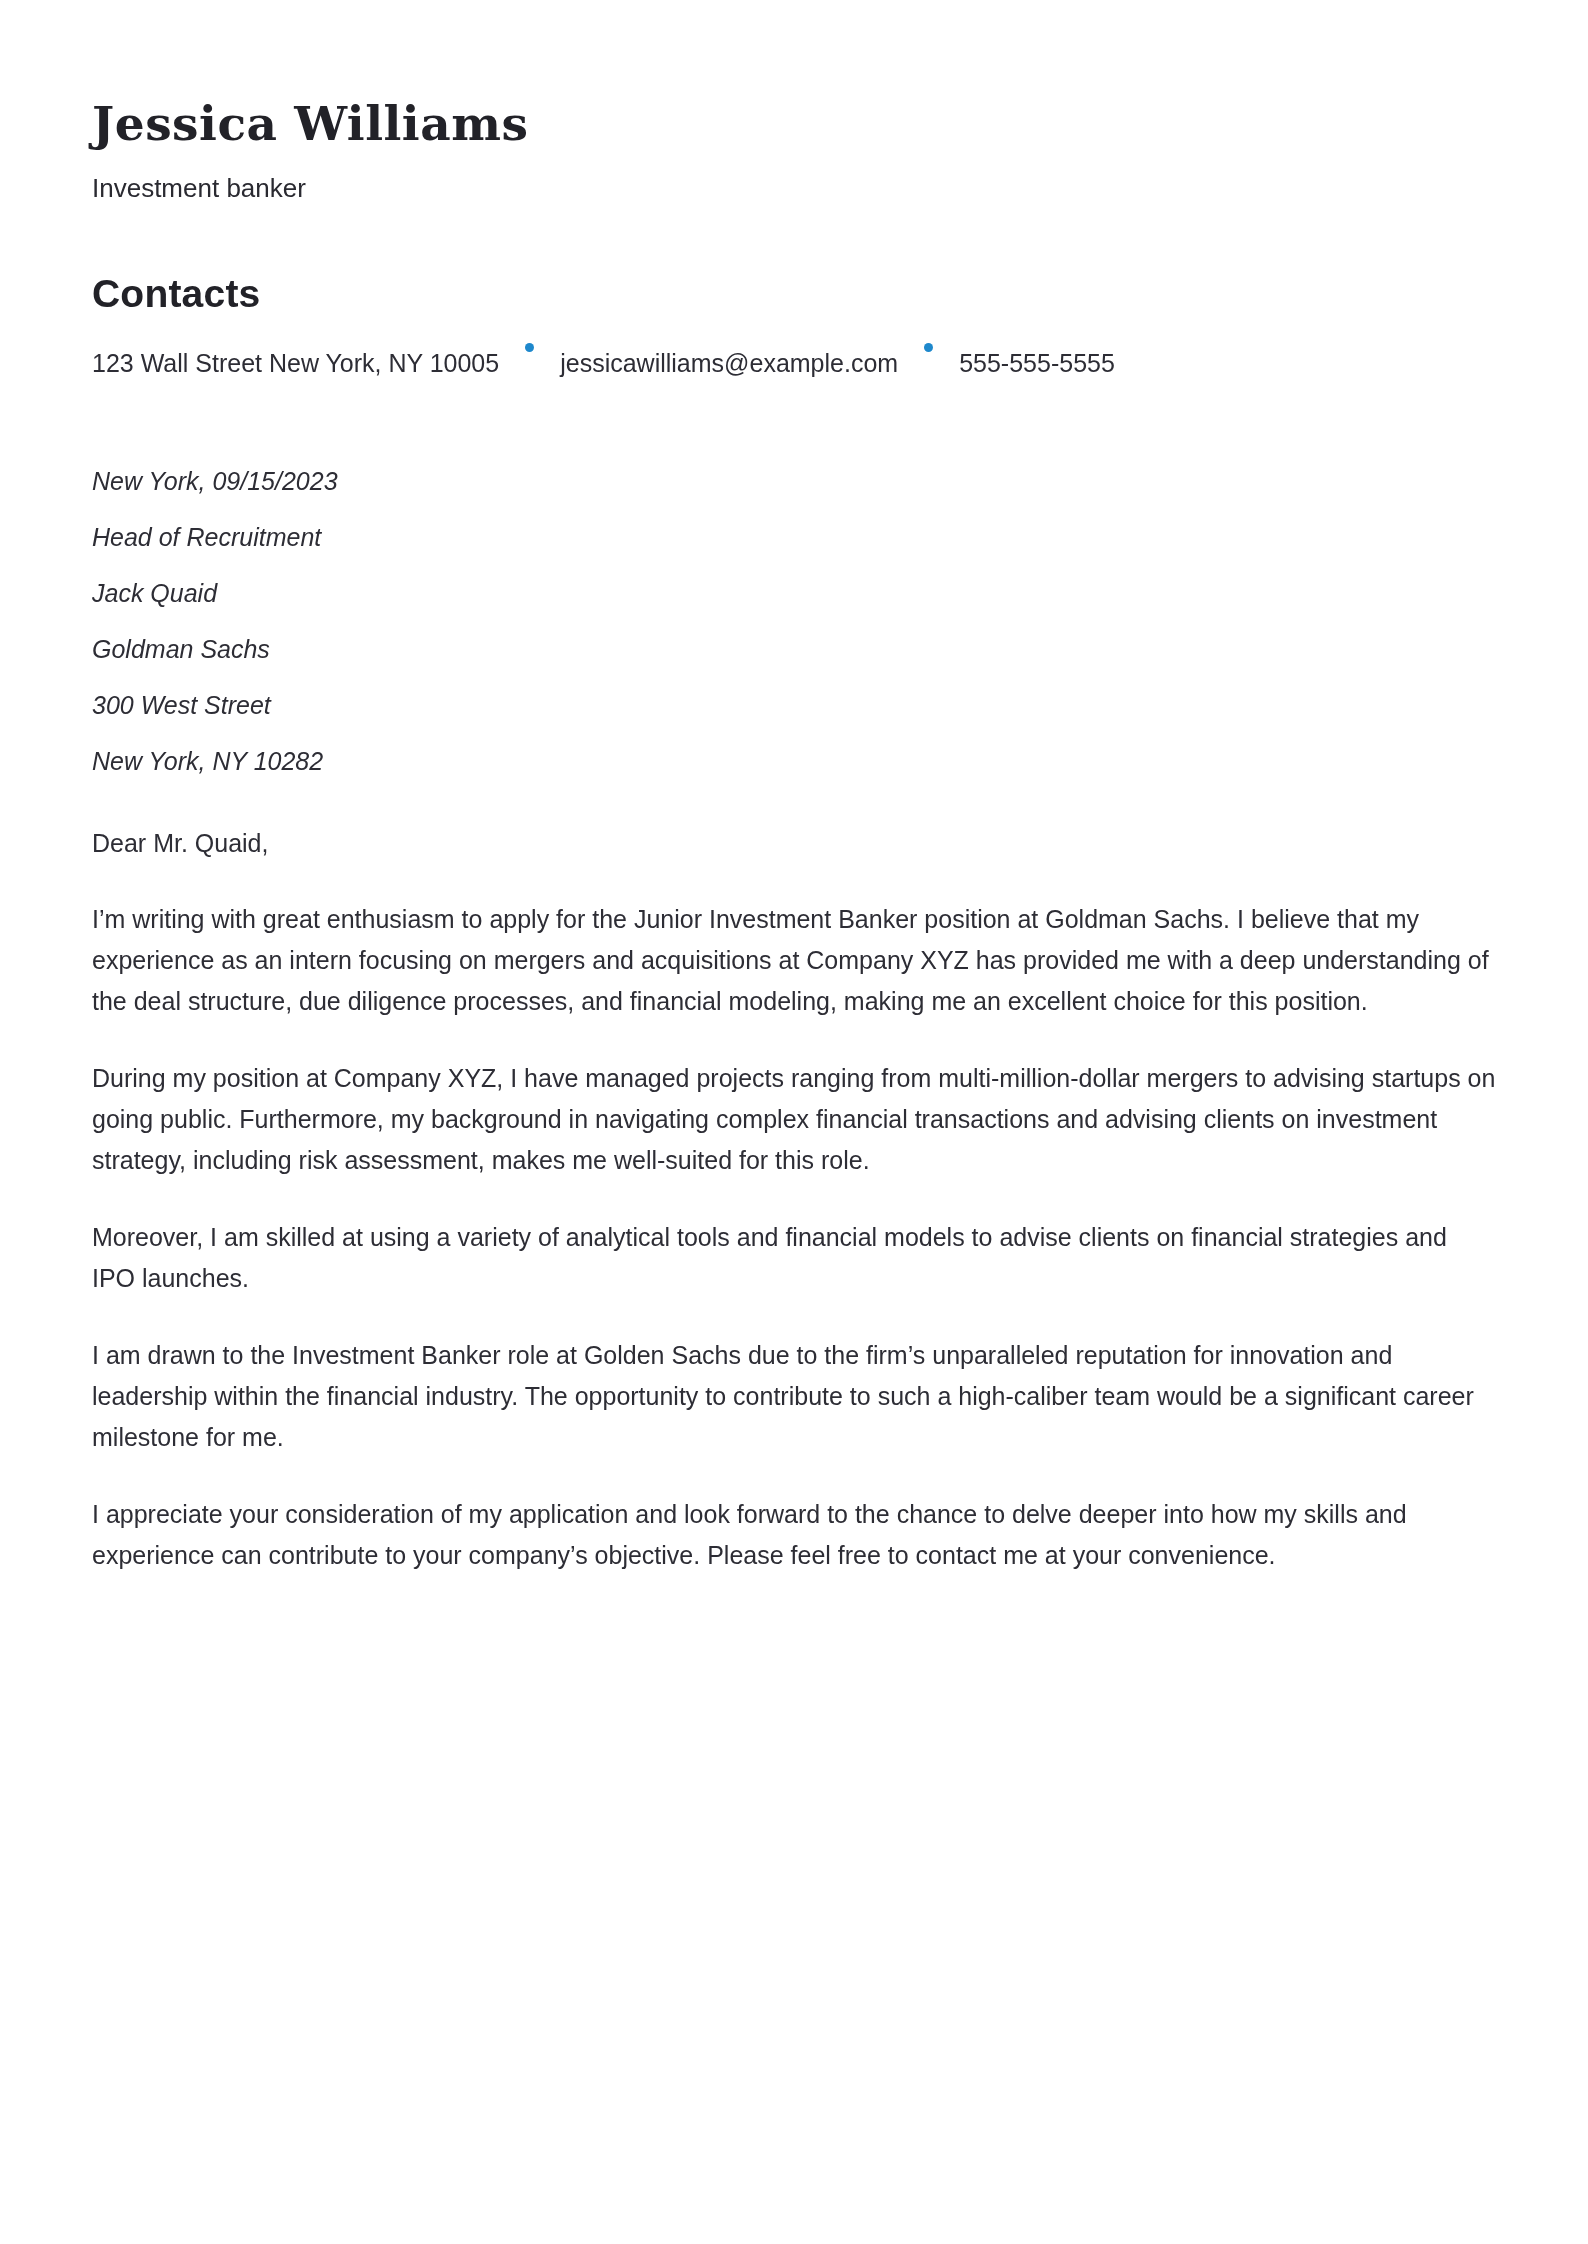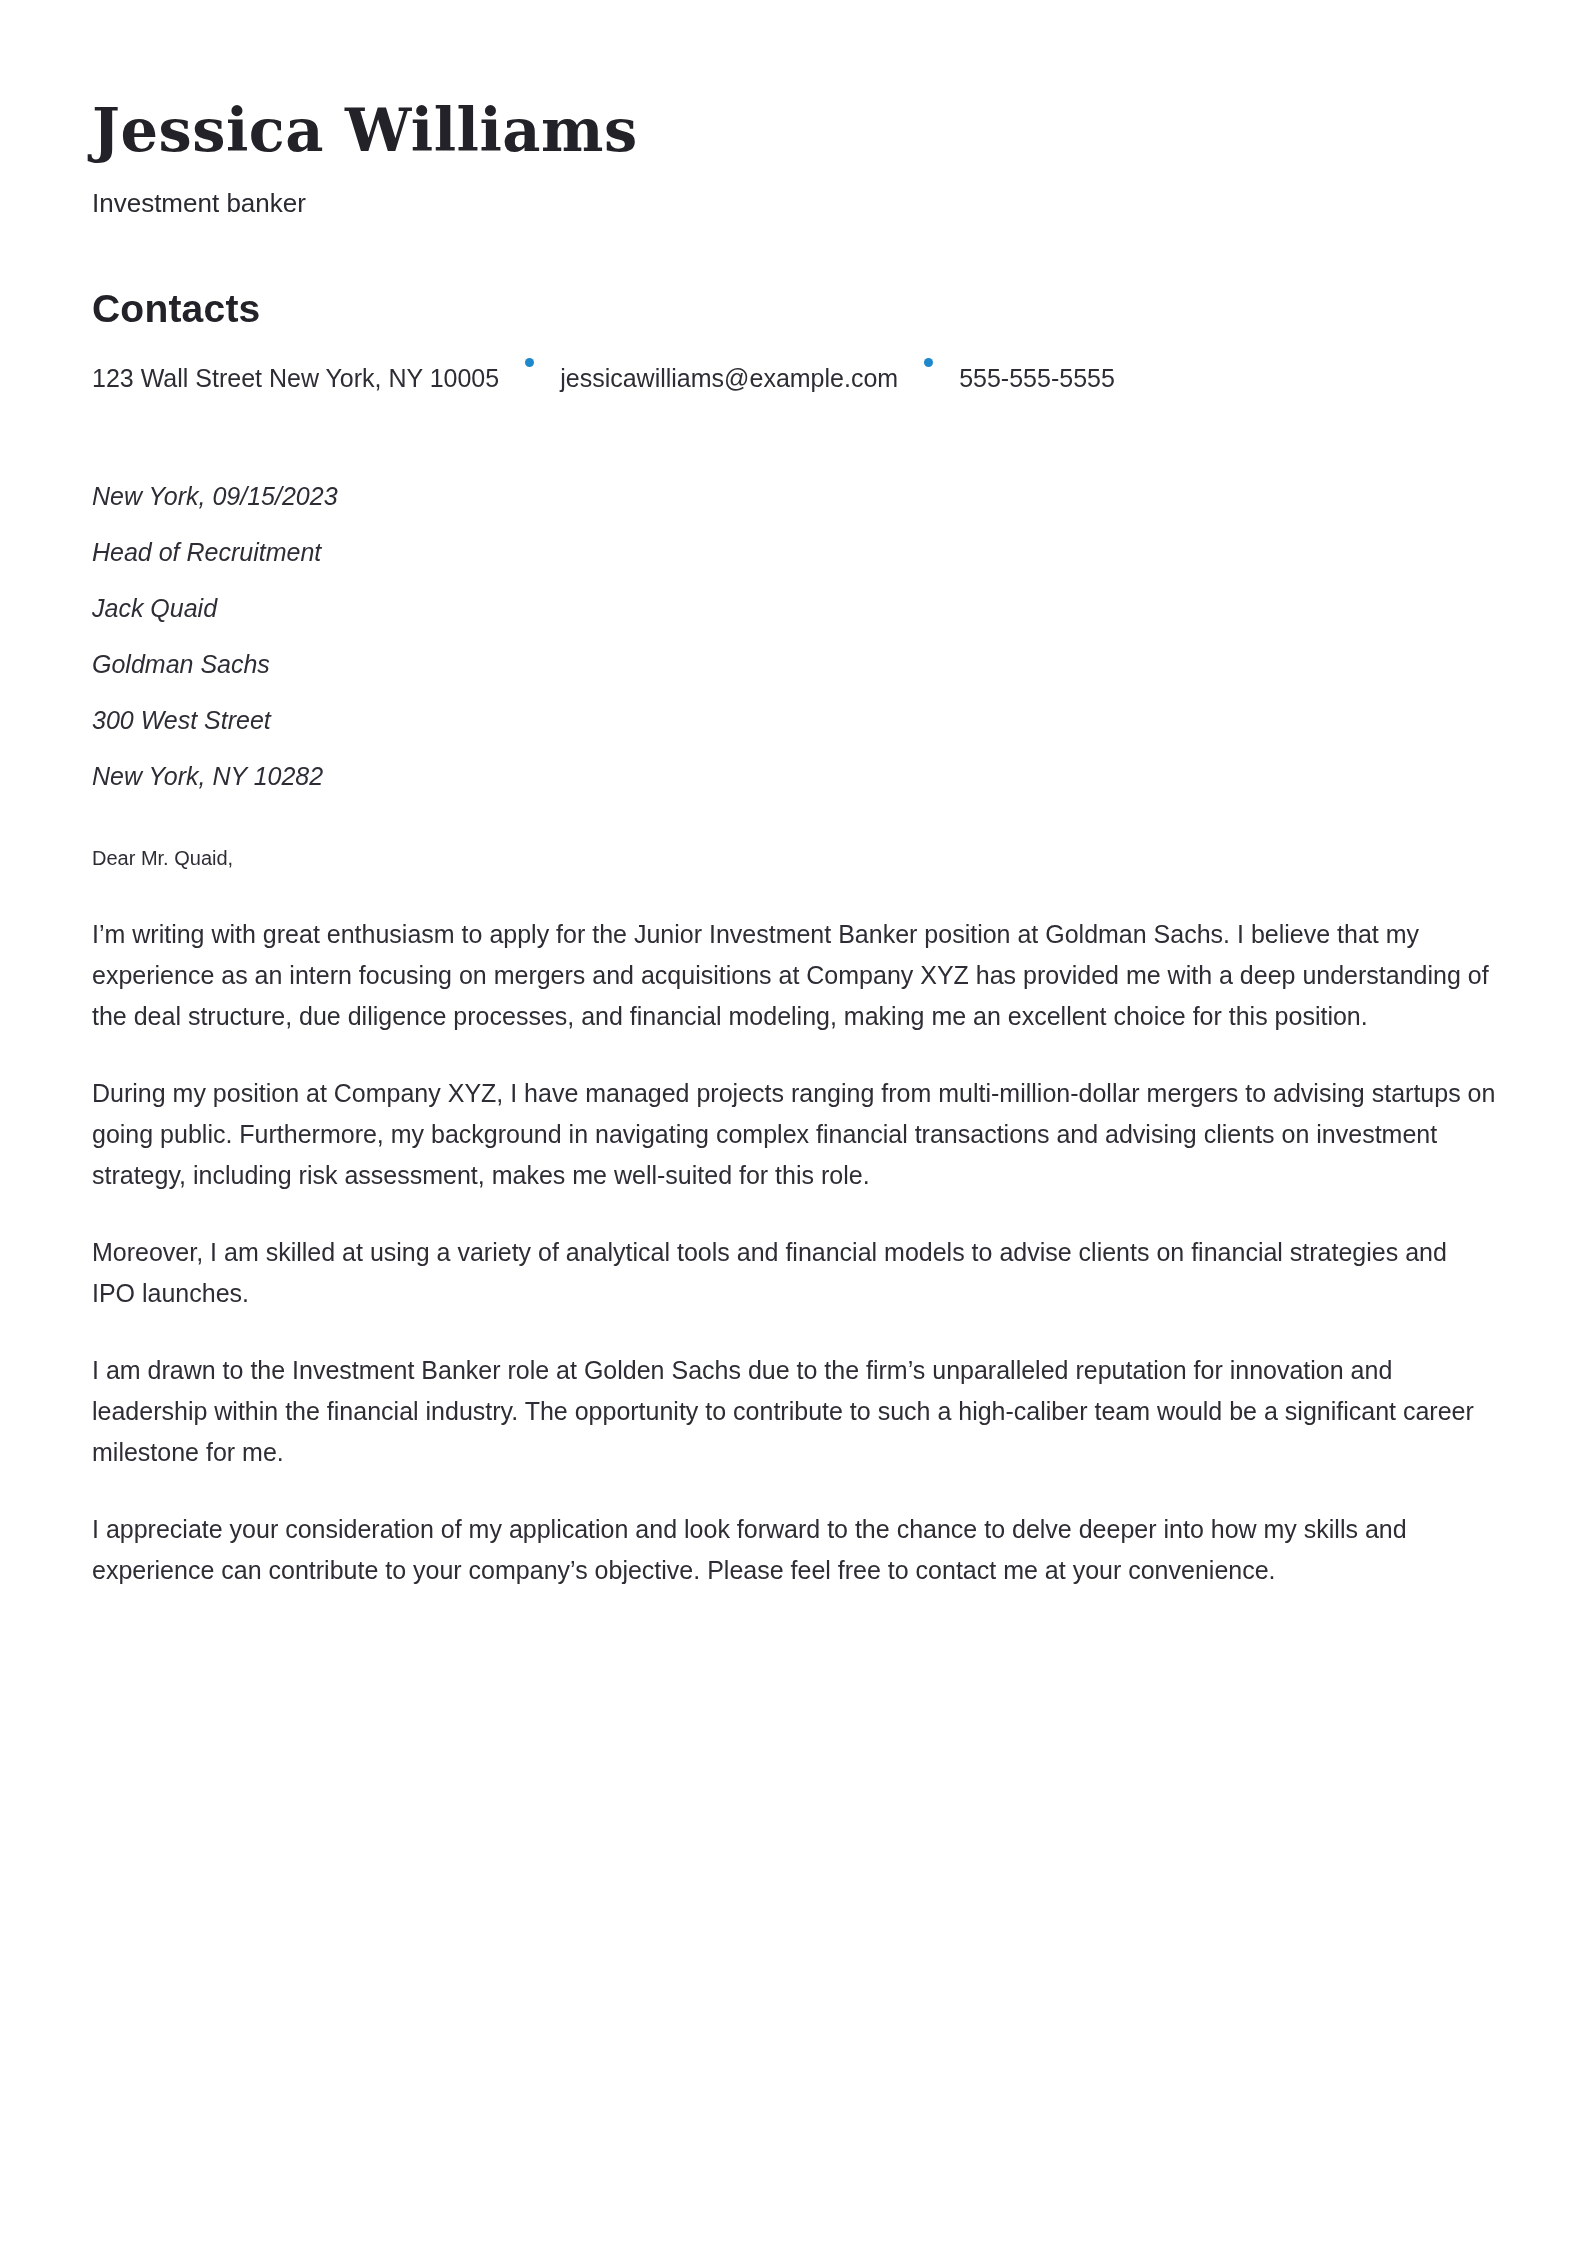--- a/index.html
+++ b/index.html
@@ -18,21 +18,21 @@
   }
   .page {
     width: 100%;
     height: 100%;
     padding: 96px 92px 0 92px;
   }
   .candidate-name {
     margin: 0;
     font-family: "DejaVu Serif", "Liberation Serif", serif;
     font-weight: 700;
-    font-size: 59px;
+    font-size: 47px;
     line-height: 1.2;
     color: var(--heading);
     letter-spacing: 0.5px;
   }
   .job-title {
     margin-top: 20px;
     font-size: 26px;
     line-height: 32px;
     color: #2a2a31;
   }
@@ -65,21 +65,21 @@
     max-width: 1404px;
   }
   .info-line {
     margin: 0 0 16px 0;
     font-size: 25px;
     line-height: 40px;
     font-style: italic;
   }
   .salutation {
     margin: 42px 0 36px 0;
-    font-size: 20px;
+    font-size: 25px;
     line-height: 40px;
   }
   .para {
     margin: 0 0 36px 0;
     font-size: 25px;
     line-height: 41px;
     max-width: 1404px;
   }
 </style>
 </head>

